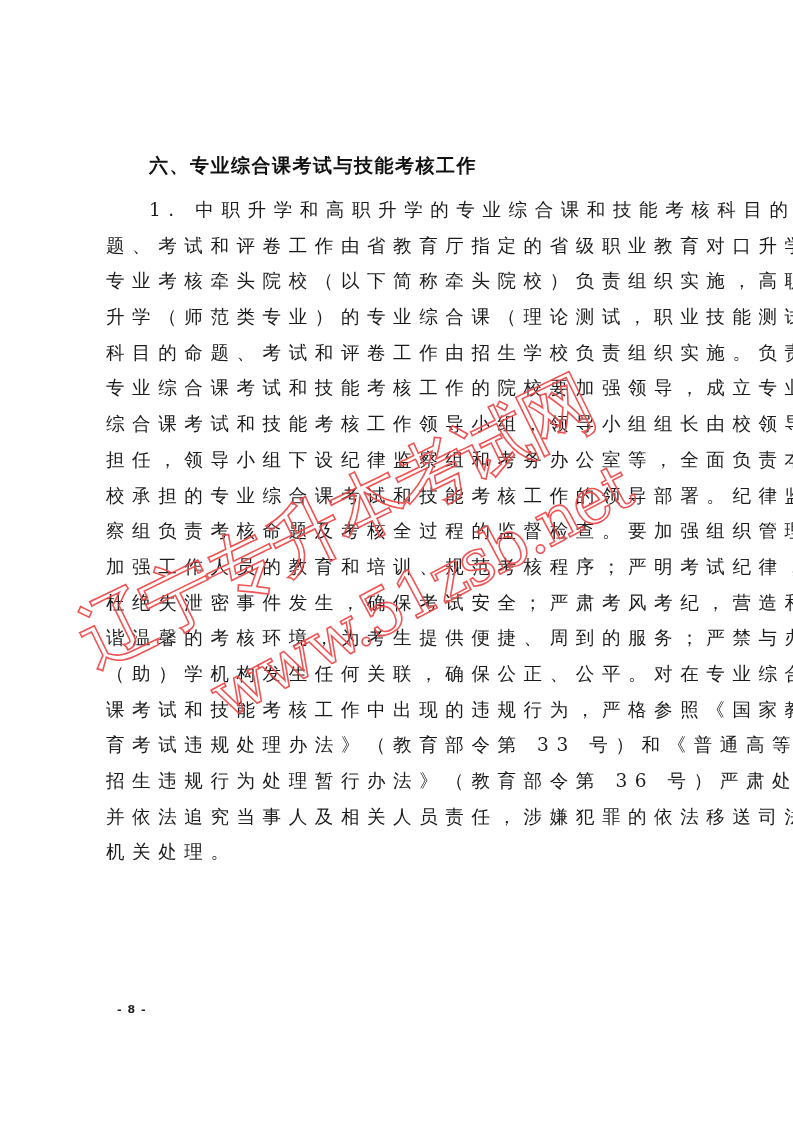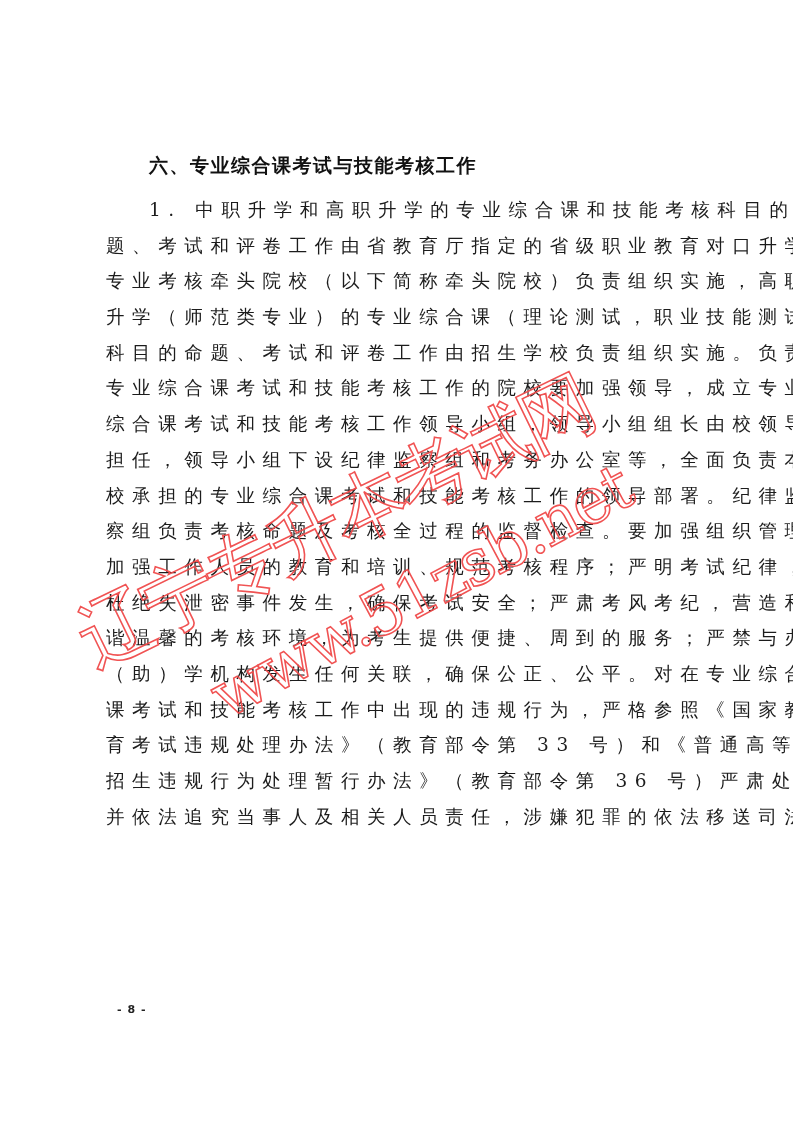--- a/index.html
+++ b/index.html
@@ -105,20 +105,21 @@
     <div class="line">校承担的专业综合课考试和技能考核工作的领导部署。纪律监</div>
     <div class="line">察组负责考核命题及考核全过程的监督检查。要加强组织管理，</div>
     <div class="line">加强工作人员的教育和培训、规范考核程序；严明考试纪律，</div>
     <div class="line">杜绝失泄密事件发生，确保考试安全；严肃考风考纪，营造和</div>
     <div class="line">谐温馨的考核环境，为考生提供便捷、周到的服务；严禁与办</div>
     <div class="line">（助）学机构发生任何关联，确保公正、公平。对在专业综合</div>
     <div class="line">课考试和技能考核工作中出现的违规行为，严格参照《国家教</div>
     <div class="line">育考试违规处理办法》（教育部令第 33 号）和《普通高等学校</div>
     <div class="line">招生违规行为处理暂行办法》（教育部令第 36 号）严肃处理，</div>
     <div class="line">并依法追究当事人及相关人员责任，涉嫌犯罪的依法移送司法</div>
+    <div class="line">机关处理。</div>
   </div>
 
   <div class="page-number">- 8 -</div>
 
   <div class="watermark wm-line1">辽宁专升本考试网</div>
   <div class="watermark wm-line2">www.51zsb.net</div>
 
 </div>
 
 </body></html>

